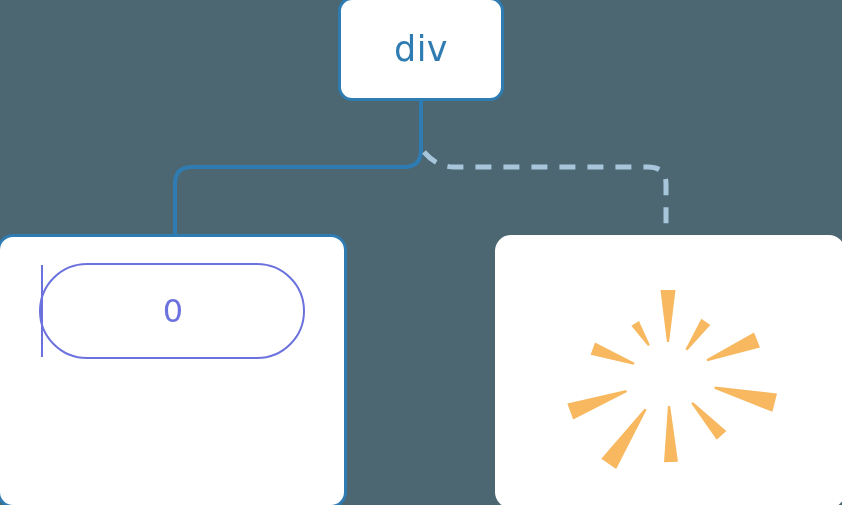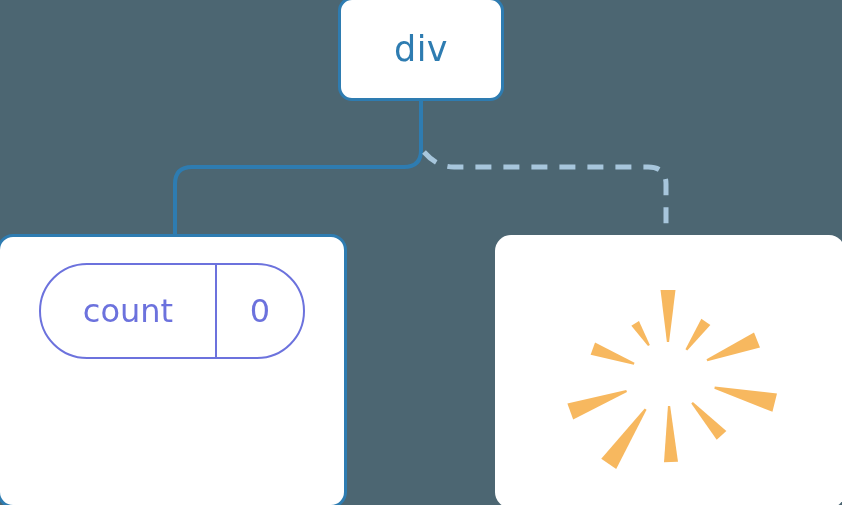--- a/index.html
+++ b/index.html
@@ -139,21 +139,20 @@
              L 666 238" fill="none" stroke="#a7c6dc" stroke-width="5" stroke-linecap="butt" stroke-linejoin="round" stroke-dasharray="16 12"></path>
   </svg>
 
   <div class="node node-bordered" id="node-div">
     <span class="label">div</span>
   </div>
 
   <div class="node node-bordered" id="node-counter">
 
     <div class="pill">
-      <span class="pill-key">count</span>
       <span class="pill-divider"></span>
       <span class="pill-val">0</span>
     </div>
   </div>
 
   <div class="node" id="node-burst">
     <svg id="burst-svg" width="350" height="273" viewBox="0 0 350 273">
         <polygon points="174.1,107 180.5,55 165.5,55 171.9,107" fill="#f7b85f"></polygon>
         <polygon points="192.25551321195135,115.4180686627384 215.3613810427585,90.0906354768573 206.3507085555796,83.7812946769958 190.4533787145156,114.15620050276611" fill="#f7b85f"></polygon>
         <polygon points="212.35378914456257,126.28642531655517 265.00650278573886,112.45523786860676 259.01279729108427,97.62029619553815 211.52965463904755,124.24662083650823" fill="#f7b85f"></polygon>

